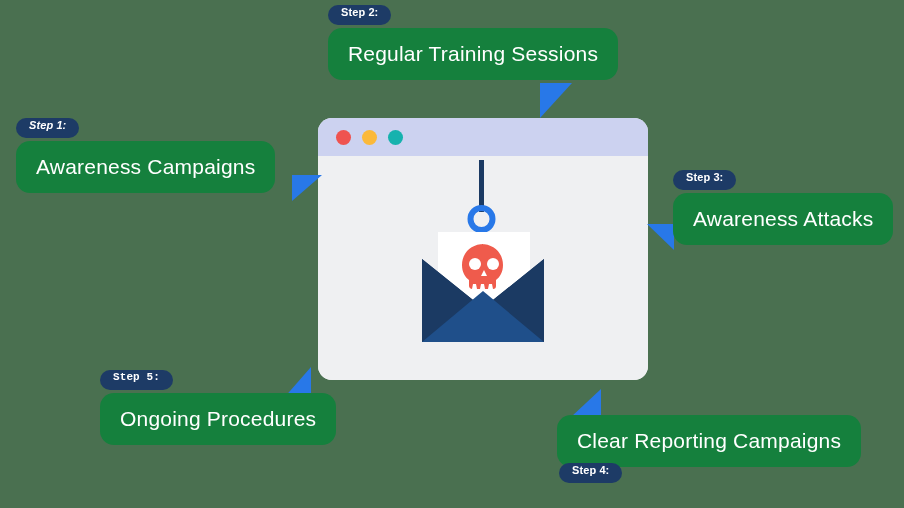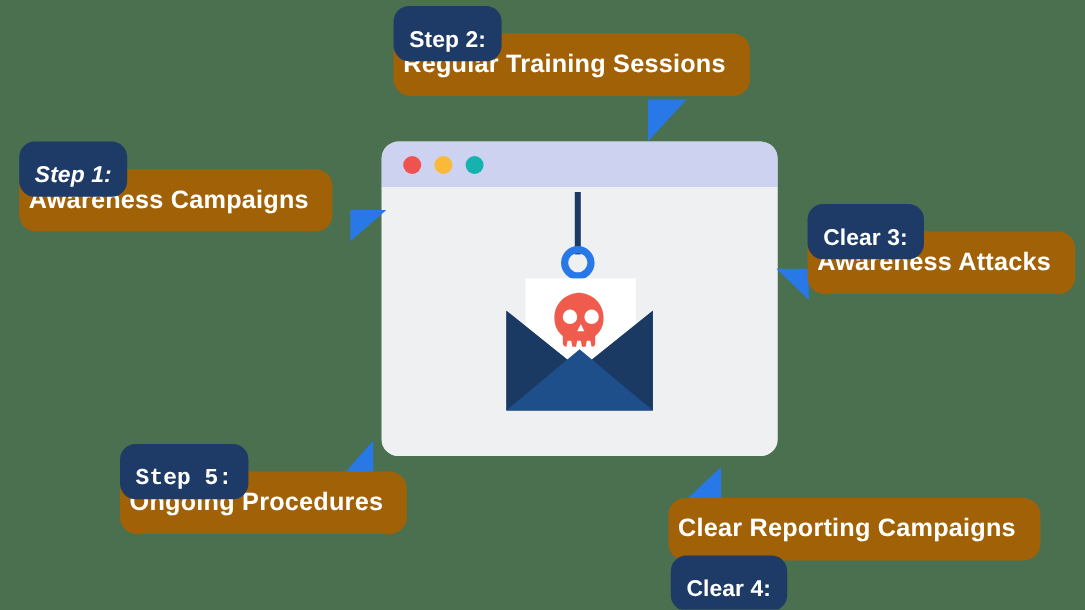--- a/index.html
+++ b/index.html
@@ -66,38 +66,38 @@
   }
 
   
   .bubble-group {
     position: absolute;
   }
   .step-tag {
     position: absolute;
     background: #1d3b66;
     color: #ffffff;
-    font-size: 19px;
+    font-size: 11px;
     font-weight: bold;
     letter-spacing: 0.1px;
     border-radius: 13px;
-    padding: 18px 13px 6px 13px;
+    padding: 1px 13px 6px 13px;
     white-space: nowrap;
     z-index: 3;
     line-height: 1.15;
   }
   .bubble {
     position: absolute;
-    background: #a16207;
+    background: #15803d;
     color: #ffffff;
     font-size: 21px;
-    font-weight: bold;
+    font-weight: normal;
     letter-spacing: 0.2px;
     border-radius: 14px;
-    padding: 13px 20px 14px 8px;
+    padding: 13px 20px 14px 20px;
     white-space: nowrap;
     z-index: 2;
     line-height: 1.2;
   }
   .tail {
     position: absolute;
     width: 0; height: 0;
     z-index: 1;
   }
 
@@ -210,27 +210,27 @@
 
   <div class="bubble-group" id="g2">
     <span class="tail"></span>
     <div class="bubble">Regular Training Sessions</div>
     <div class="step-tag">Step 2:</div>
   </div>
 
   <div class="bubble-group" id="g3">
     <span class="tail"></span>
     <div class="bubble">Awareness Attacks</div>
-    <div class="step-tag">Clear 3:</div>
+    <div class="step-tag">Step 3:</div>
   </div>
 
   <div class="bubble-group" id="g4">
     <span class="tail"></span>
     <div class="bubble">Clear Reporting Campaigns</div>
-    <div class="step-tag">Clear 4:</div>
+    <div class="step-tag">Step 4:</div>
   </div>
 
   <div class="bubble-group" id="g5">
     <span class="tail"></span>
     <div class="bubble">Ongoing Procedures</div>
     <div class="step-tag">Step 5:</div>
   </div>
 
 </div>
 

